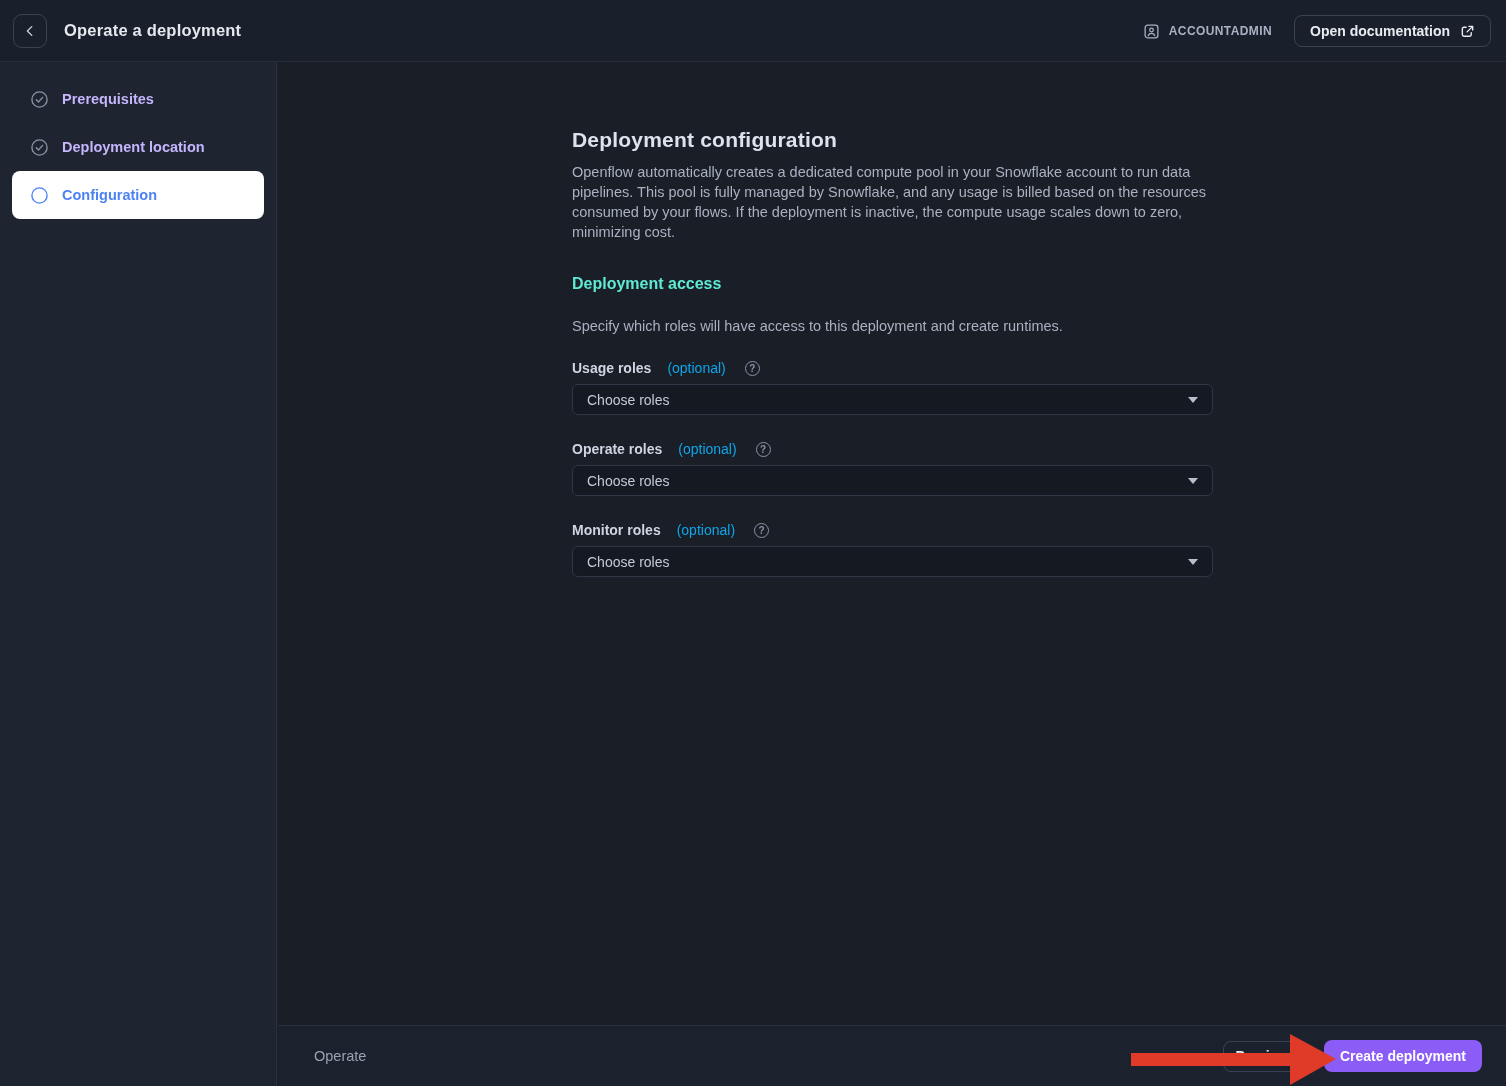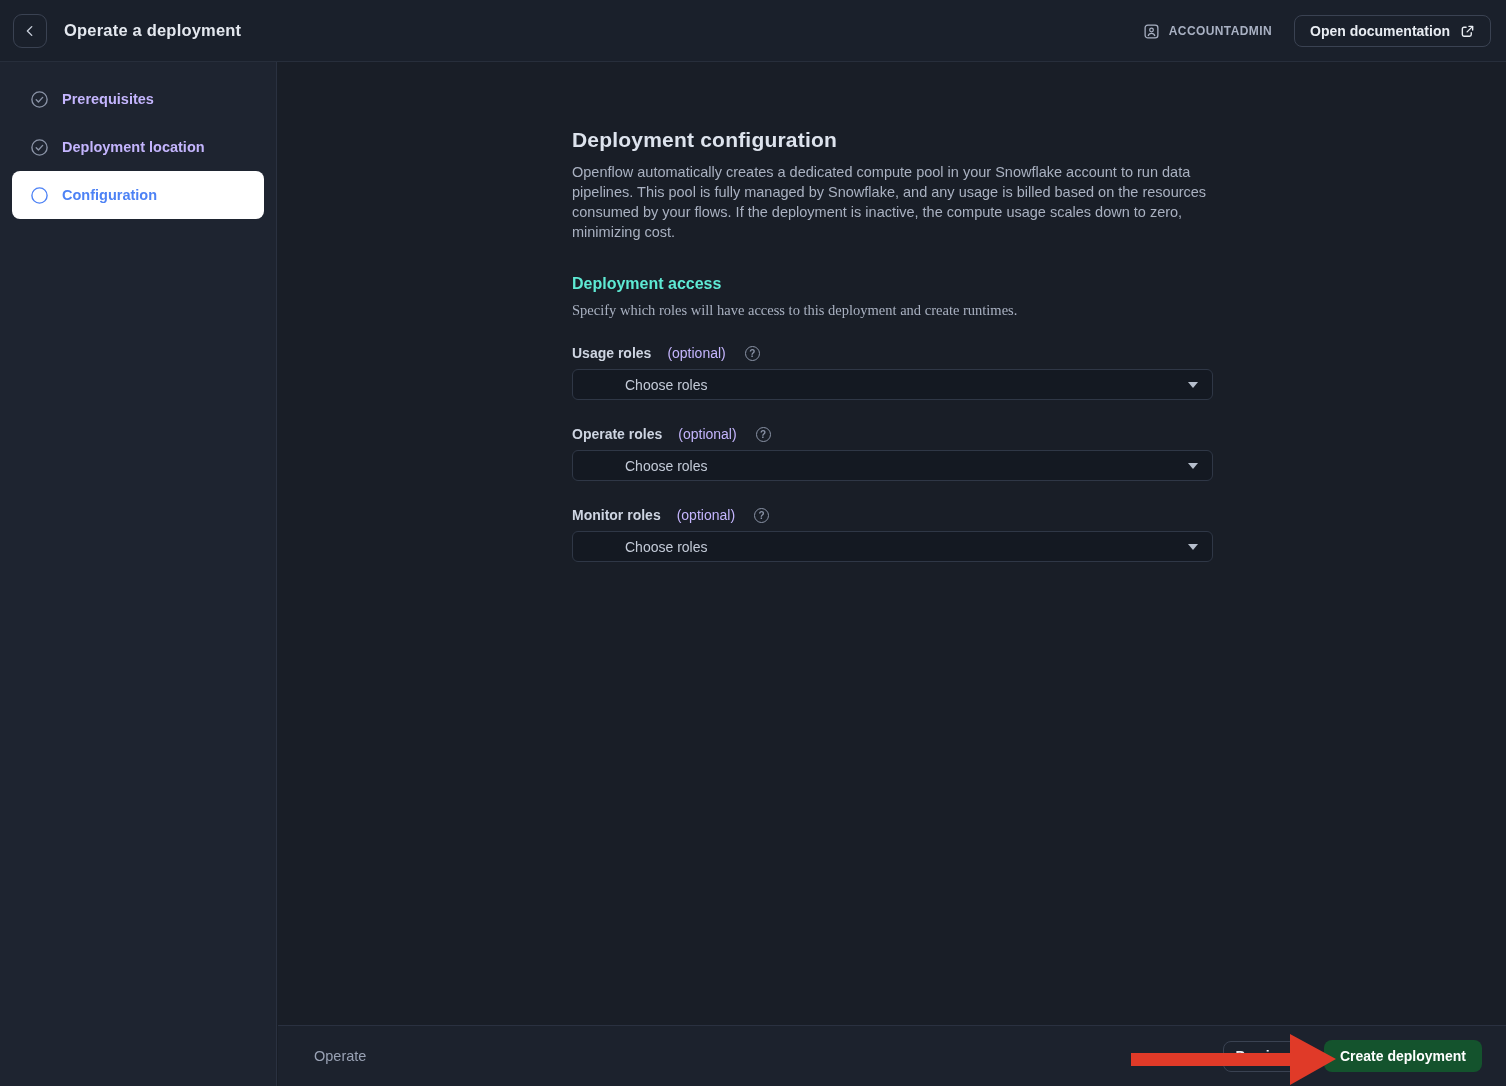--- a/index.html
+++ b/index.html
@@ -32,44 +32,44 @@
   .step .circ{ stroke:#8a93a6; }
   .step.active{ background:#ffffff; color:#4d82f5; }
   .step.active .circ{ stroke:#4d82f5; }
 
   
   .main{ position:absolute; top:62px; left:278px; right:0; bottom:61px; background:#191e27; overflow:hidden; }
   .content{ margin:66px 0 0 294px; width:641px; }
   .h1{ font-size:21px; font-weight:700; color:#dde3ed; letter-spacing:.2px; }
   .lead{ margin-top:10px; font-size:14.5px; line-height:20px; color:#a9b1c1; }
   .h2{ margin-top:33px; font-size:16px; font-weight:700; color:#5eead4; }
-  .sub{ margin-top:9px; font-size:14.5px; color:#a9b1c1;font-family:Liberation Serif, serif; }
+  .sub{ margin-top:25px; font-size:14.5px; color:#a9b1c1; }
   .field{ margin-top:26px; }
   .field-label-row{ display:flex; align-items:center; gap:16px; font-size:14px; }
   .fl-strong{ font-weight:700; color:#ced5e2; }
-  .fl-opt{ color:#c4b5fd; }
+  .fl-opt{ color:#0ea5e9; }
   .help{ width:15px; height:15px; margin-left:3px; border:1.3px solid #8a93a6; border-radius:50%;
          display:inline-flex; align-items:center; justify-content:center; color:#8a93a6;
          font-size:10px; font-weight:700; cursor:pointer; }
   .help::after{ content:"?"; }
   .select{ margin-top:8px; height:31px; width:100%; background:#141922; border:1px solid #2f3746;
            border-radius:6px; display:flex; align-items:center; padding:0 14px; cursor:pointer; }
-  .select-text{ font-size:14px; color:#c4cbd8;margin-left:38px; }
+  .select-text{ font-size:14px; color:#c4cbd8; }
   .caret{ margin-left:auto; width:0; height:0; border-left:5px solid transparent; border-right:5px solid transparent;
           border-top:6px solid #b7bfcd; }
 
   
   .footer{ position:absolute; left:278px; right:0; bottom:0; height:61px; background:#1c222d;
            border-top:1px solid #2a3140; display:flex; align-items:center; z-index:5; }
   .cancel{ margin-left:36px; font-size:14.5px; color:#99a2b4; cursor:pointer; background:none; border:none;
            font-family:"Liberation Sans", sans-serif; }
   .footer-right{ margin-left:auto; margin-right:24px; display:flex; align-items:center; gap:17px; }
   .prev-btn{ height:31px; width:84px; border:1px solid #3a4252; border-radius:8px; background:transparent;
              color:#e8ecf2; font-size:14px; font-weight:600; cursor:pointer; font-family:"Liberation Sans", sans-serif; }
-  .create-btn{ height:32px; padding:0 16px; border:none; border-radius:8px; background:#14532d; color:#ffffff;
+  .create-btn{ height:32px; padding:0 16px; border:none; border-radius:8px; background:#8b5cf6; color:#ffffff;
                font-size:14px; font-weight:700; cursor:pointer; font-family:"Liberation Sans", sans-serif; }
 
   
   .anno-arrow{ position:absolute; left:1131px; top:1033px; z-index:50; pointer-events:none; }
 </style>
 </head>
 <body>
 
 <div class="screen">
 

